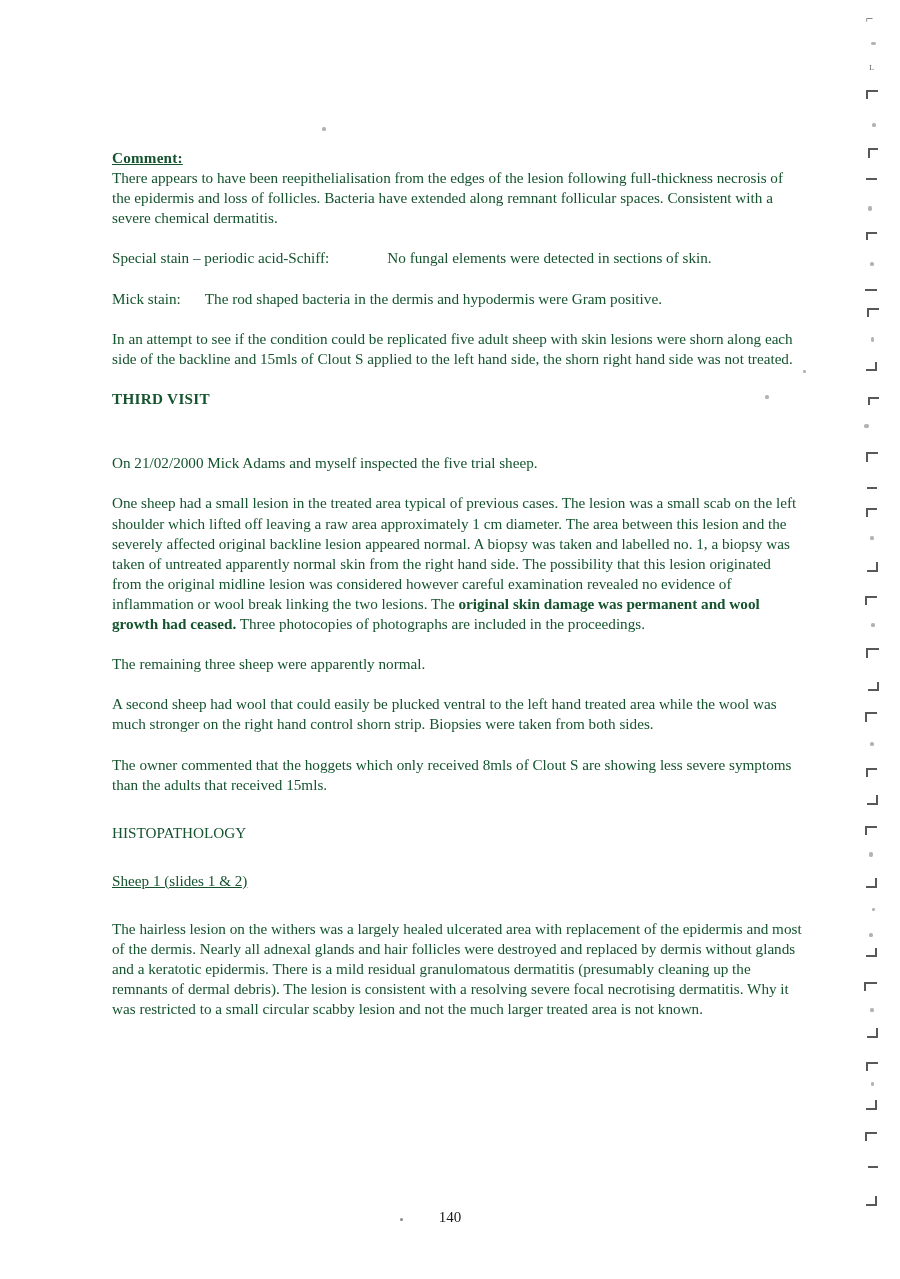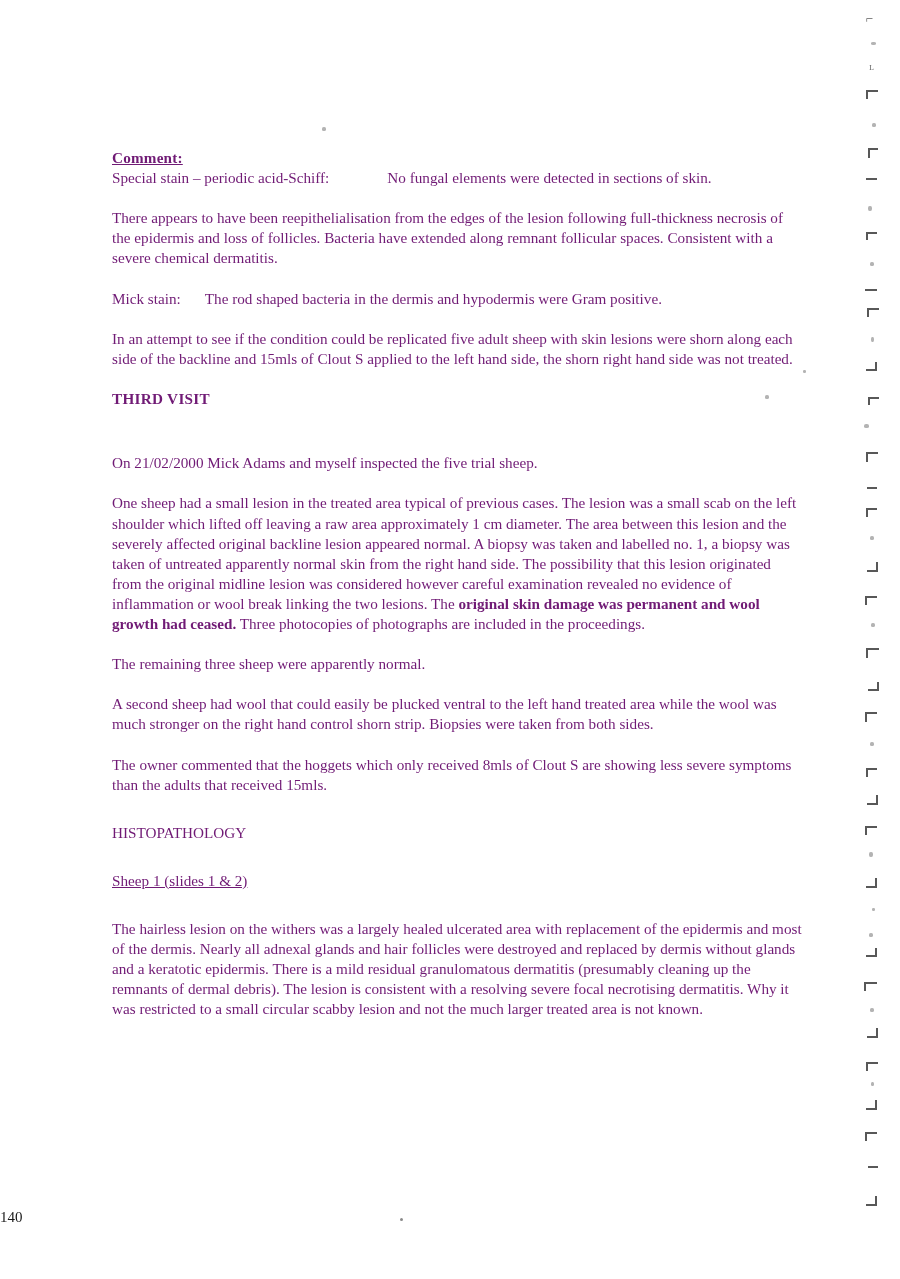--- a/index.html
+++ b/index.html
@@ -16,21 +16,21 @@
     width: 900px;
     height: 1279px;
     background: #ffffff;
     overflow: hidden;
   }
   .content {
     position: absolute;
     left: 112px;
     top: 148px;
     width: 692px;
-    color: #701a75;
+    color: #14532d;
     font-size: 15.2px;
     line-height: 20.1px;
     text-align: left;
   }
   p {
     margin: 0 0 0 0;
   }
   .para {
     margin-bottom: 20.1px;
   }
@@ -62,21 +62,21 @@
   }
   .stain-gap-a { display: inline-block; width: 58px; }
   .stain-gap-b { display: inline-block; width: 24px; }
 
   
   .page-number {
     position: absolute;
     left: 0;
     top: 1209px;
     width: 900px;
-    text-align: left;
+    text-align: center;
     font-size: 15px;
     color: #1a1a1a;
   }
   .footer-speck {
     position: absolute;
     left: 400px;
     top: 1218px;
     width: 3px;
     height: 3px;
     background: #8a8a8a;
@@ -122,23 +122,23 @@
 
 <div class="page">
 
   <div class="speck" style="left:322px; top:127px; width:4px; height:4px;"></div>
   <div class="speck" style="left:765px; top:395px; width:4px; height:4px;"></div>
   <div class="speck" style="left:803px; top:370px; width:3px; height:3px;"></div>
 
   <div class="content">
 
     <p class="heading-comment">Comment:</p>
+    <p class="para">There appears to have been reepithelialisation  from the edges of the lesion following full-thickness necrosis of the epidermis and loss of follicles. Bacteria have extended along remnant follicular spaces. Consistent with a severe chemical dermatitis.</p>
+
     <p class="para stain-row"><span class="lead">Special stain – periodic acid-Schiff:</span><span class="stain-gap-a"></span><span>No fungal elements were detected in sections of skin.</span></p>
-
-    <p class="para">There appears to have been reepithelialisation  from the edges of the lesion following full-thickness necrosis of the epidermis and loss of follicles. Bacteria have extended along remnant follicular spaces. Consistent with a severe chemical dermatitis.</p>
 
     <p class="para stain-row"><span class="lead">Mick stain:</span><span class="stain-gap-b"></span><span>The rod shaped bacteria in the dermis and hypodermis were Gram positive.</span></p>
 
     <p class="para">In an attempt to see if the condition could be replicated five adult sheep with skin lesions were shorn along each side of the backline and 15mls of Clout S applied to the left hand side, the shorn right hand side was not treated.</p>
 
     <p class="heading-visit">THIRD VISIT</p>
 
     <div class="gap-xl"></div>
 
     <p class="para">On 21/02/2000 Mick Adams and myself inspected the five trial sheep.</p>

